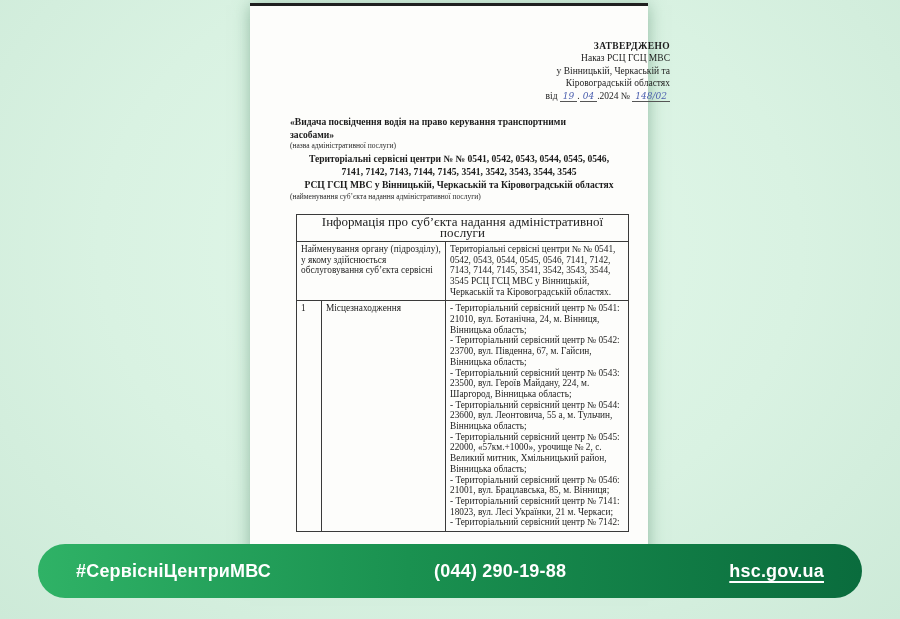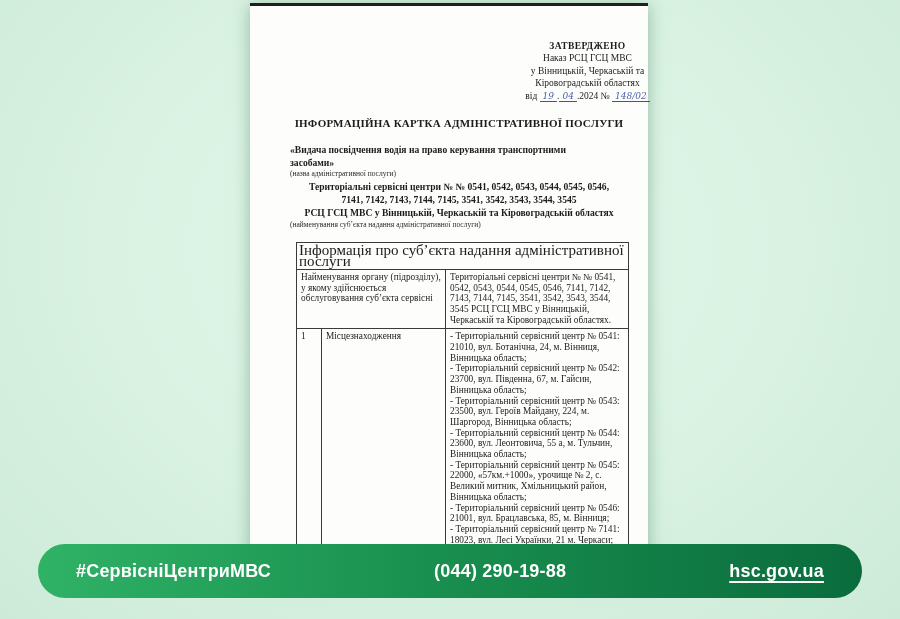--- a/index.html
+++ b/index.html
@@ -12,21 +12,21 @@
   .page{
     position:absolute;left:250px;top:3px;width:398px;height:577px;
     background:#fdfdfb;
     border-top:3px solid #1f1f1f;
     box-shadow:0 2px 16px rgba(85,140,110,0.55);
     box-sizing:border-box;
     padding:34px 20px 0 40px;
   }
   .approval{
     margin-left:215px;width:165px;
-    font-size:9.5px;line-height:12.4px;text-align:center;
+    font-size:9.5px;line-height:12.4px;text-align:right;
   }
   .approval .b1{font-weight:bold;letter-spacing:0.4px;}
   .hand{
     color:#4b5fae;font-style:italic;
     font-family:"DejaVu Serif",serif;
     font-size:9px;
   }
   .blank{border-bottom:1px solid #555;padding:0 3px;}
   .doc-title{
     margin-top:15px;text-align:center;font-weight:bold;
@@ -47,21 +47,21 @@
   table.info{
     margin-top:13px;margin-left:6px;
     border-collapse:collapse;table-layout:fixed;width:332px;
     font-size:9.3px;line-height:10.7px;
   }
   table.info th, table.info td{
     border:1px solid #3a3a3a;
     padding:2px 4px 3px 4px;
     vertical-align:top;text-align:left;font-weight:normal;
   }
-  table.info th{ text-align:left;font-size:15px;padding:2px 2px;}
+  table.info th{ text-align:center;font-size:13px;padding:2px 2px;}
   .col-num{width:25px;}
   .col-label{width:124px;}
   .col-value{width:183px;}
   td.pre{white-space:pre-line;}
   .footer-bar{
     position:absolute;left:38px;top:544px;width:824px;height:54px;
     border-radius:27px;box-sizing:border-box;
     background:linear-gradient(90deg,#2fb266 0%,#1a9150 45%,#0a6c3d 100%);
     display:flex;align-items:center;justify-content:space-between;
     padding:0 38px;
@@ -79,21 +79,20 @@
 <div class="page">
 
   <div class="approval">
     <div class="b1">ЗАТВЕРДЖЕНО</div>
     <div>Наказ РСЦ ГСЦ МВС</div>
     <div>у Вінницькій, Черкаській та</div>
     <div>Кіровоградській областях</div>
     <div><span>від</span> <span class="hand blank">19</span><span>.</span><span class="hand blank">04</span><span>.2024 №</span> <span class="hand blank">148/02</span></div>
   </div>
 
-  <div class="doc-title">ІНФОРМАЦІЙНА КАРТКА АДМІНІСТРАТИВНОЇ ПОСЛУГИ</div>
 
   <div class="doc-subtitle">«Видача посвідчення водія на право керування транспортними
 засобами»</div>
   <div class="small-note">(назва адміністративної послуги)</div>
 
   <div class="provider">Територіальні сервісні центри № № 0541, 0542, 0543, 0544, 0545, 0546,
 7141, 7142, 7143, 7144, 7145, 3541, 3542, 3543, 3544, 3545
 РСЦ ГСЦ МВС у Вінницькій, Черкаській та Кіровоградській областях</div>
   <div class="small-note provider-note">(найменування суб’єкта надання адміністративної послуги)</div>
 

